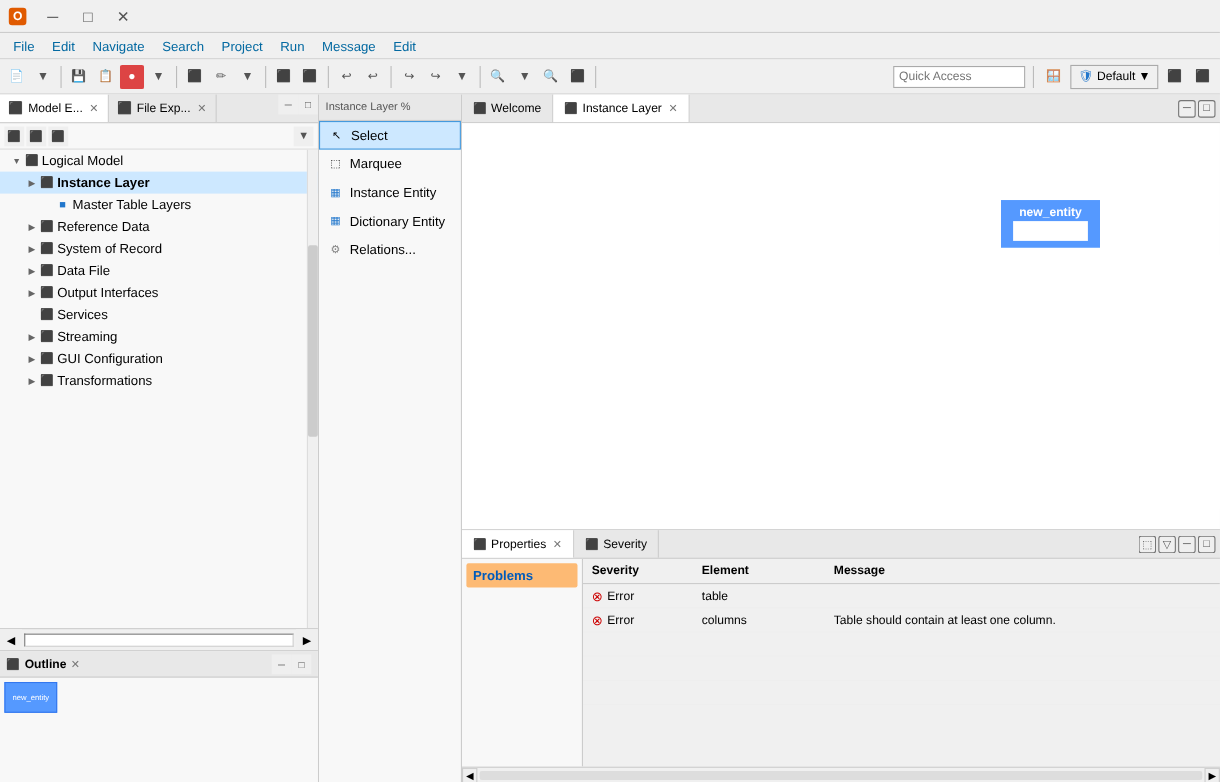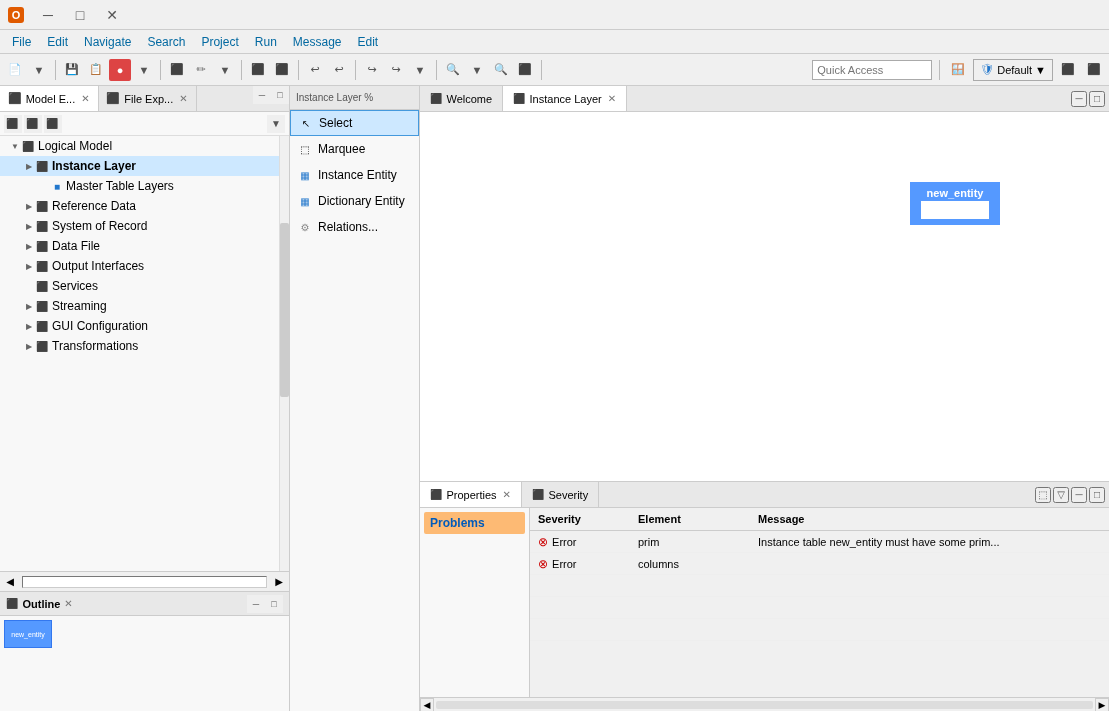--- a/index.html
+++ b/index.html
@@ -399,30 +399,30 @@
             <div class="prob-col prob-col-sev">Severity</div>
             <div class="prob-col prob-col-elem">Element</div>
             <div class="prob-col prob-col-msg">Message</div>
           </div>
 
           <div class="prob-row">
             <div class="prob-sev">
               <span class="error-icon">⊗</span>
               <span>Error</span>
             </div>
-            <div class="prob-elem">prim</div>
-            <div class="prob-msg">Instance table new_entity must have some prim...</div>
+            <div class="prob-elem">table</div>
           </div>
 
           <div class="prob-row">
             <div class="prob-sev">
               <span class="error-icon">⊗</span>
               <span>Error</span>
             </div>
             <div class="prob-elem">columns</div>
+            <div class="prob-msg">Table should contain at least one column.</div>
           </div>
 
           <div class="prob-row" style="height:22px;"></div>
           <div class="prob-row" style="height:22px;"></div>
           <div class="prob-row" style="height:22px;"></div>
         </div>
       </div>
 
       <div id="bottom-hscroll">
         <button class="hscroll-arrow">◀</button>

